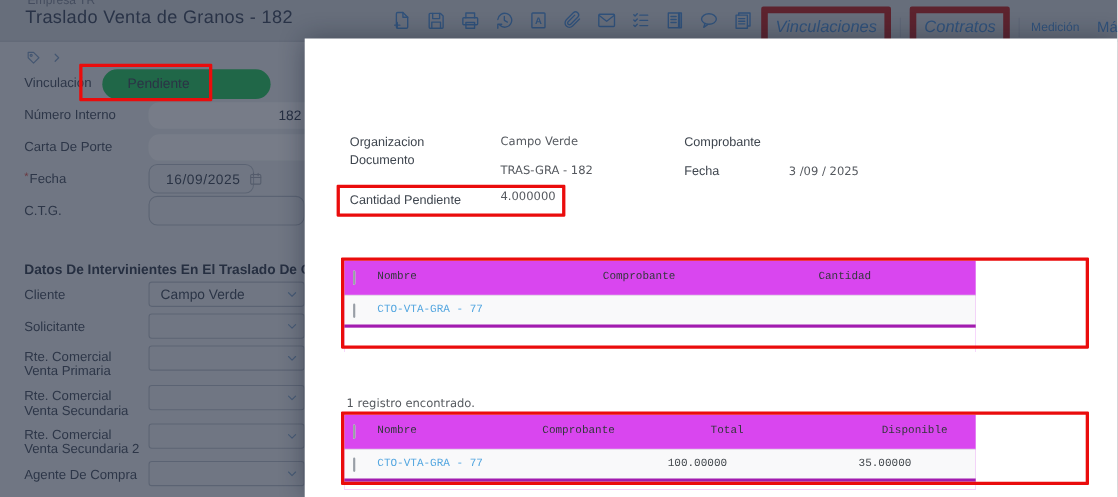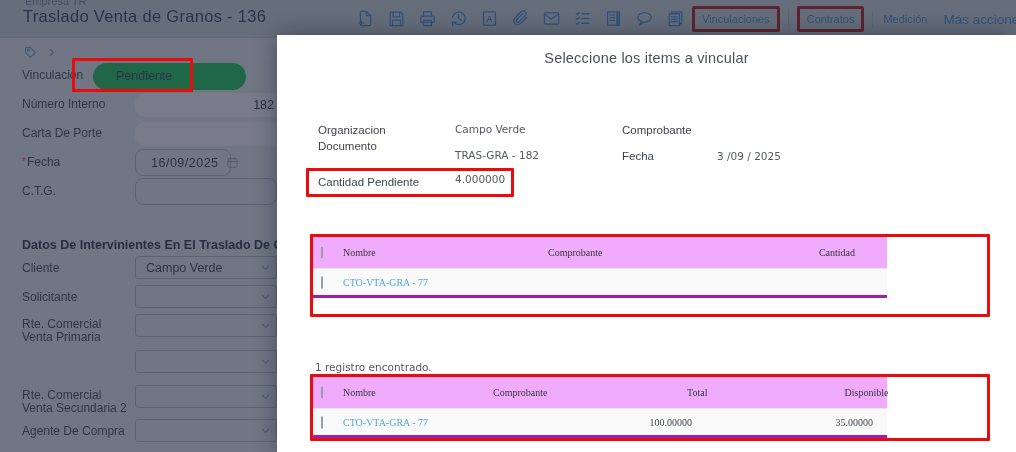--- a/index.html
+++ b/index.html
@@ -10,22 +10,22 @@
   
   .hdr{position:absolute;top:0;left:0;right:0;height:37px;background:#d3d7dd;
        border-bottom:1px solid #c4c9d1;}
   .company{position:absolute;top:-5px;left:25px;font-size:11px;color:#7d8696;}
   .title{position:absolute;top:7px;left:23px;font-size:16.5px;font-weight:500;
          color:#39455b;letter-spacing:.3px;white-space:nowrap;}
   .toolbar{position:absolute;left:355px;top:8px;display:flex;gap:11px;}
   .tool-btn{width:20px;height:20px;display:flex;align-items:center;justify-content:center;cursor:pointer;}
   .tool-btn svg{stroke:#4a90d9;stroke-width:1.6;}
   .actions{position:absolute;left:692px;top:6px;display:flex;align-items:center;gap:8px;}
-  .nav-btn{font-size:11px;color:#4a90d9;border:3px solid #b91c1c;border-radius:2px;
-           padding:4px 7px;background:transparent;cursor:pointer;white-space:nowrap;}
+  .nav-btn{font-size:15px;color:#4a90d9;border:6px solid #b91c1c;border-radius:2px;
+           padding:4px 7px;background:transparent;cursor:pointer;white-space:nowrap;font-style:italic;}
   .nav-plain{font-size:11px;color:#4a90d9;padding:4px 2px;cursor:pointer;white-space:nowrap;}
   .vsep{width:1px;height:18px;background:#bcc4cf;}
   .more{display:flex;align-items:center;gap:6px;font-size:13.5px;color:#4a90d9;
         cursor:pointer;margin-left:6px;white-space:nowrap;}
 
   
   .form{position:absolute;top:37px;left:0;right:0;bottom:0;}
   .lbl{position:absolute;left:22px;font-size:12px;color:#424c5e;width:106px;line-height:12.5px;}
   .req{color:#d9534f;font-size:10px;vertical-align:top;margin-right:1px;}
   .icons-row{position:absolute;left:24px;top:9px;display:flex;gap:9px;align-items:center;}
@@ -49,28 +49,28 @@
   
   .dim{position:absolute;inset:0;background:rgba(31,40,59,.60);z-index:5;}
 
   
   .modal{position:absolute;left:277px;top:35px;right:0;bottom:0;background:#fff;z-index:10;
          box-shadow:0 0 22px rgba(18,26,44,.45);}
   .m-title{position:absolute;top:15px;left:0;width:100%;text-align:center;font-size:14.5px;
            color:#4a5159;letter-spacing:.2px;}
   .m-label{position:absolute;font-size:11.5px;color:#3e454e;}
   .m-value{position:absolute;font-size:10.5px;color:#55595f;font-family:"DejaVu Sans",sans-serif;}
-  .mtable{position:absolute;left:36px;width:574px;font-family:Liberation Serif, serif;background:#f0abfc;}
+  .mtable{position:absolute;left:36px;width:574px;font-family:Liberation Mono, monospace;background:#d946ef;}
   .thead{display:grid;height:31px;align-items:center;border-bottom:1px solid #e6e7e8;
          font-size:10px;color:#33373c;}
   .trow{display:grid;height:26px;align-items:center;background:#f9f9fa;
         border-bottom:3px solid #a21caf;font-size:10px;color:#44494e;cursor:pointer;}
   .g1{grid-template-columns:30px 205px 1fr 250px;}
   .g2{grid-template-columns:30px 150px 1fr 160px 195px;}
-  .cell-r{text-align:right;margin-left:44px;}
+  .cell-r{text-align:center;margin-left:44px;}
   .pr32{padding-right:32px;}.pr30{padding-right:14px;}
   .cb{width:10px;height:10px;border:1px solid #989ea6;border-radius:1px;background:#fff;
       margin-left:8px;cursor:pointer;}
   .link{color:#55a7e0;cursor:pointer;}
   .t1pad{height:22px;background:#fff;}
   .t2pad{height:7px;background:#fff;}
   .count{position:absolute;left:38px;top:326px;font-size:10.5px;color:#55595e;
          font-family:"DejaVu Sans",sans-serif;}
 
   
@@ -81,21 +81,21 @@
   .r3{left:310px;top:234px;width:680px;height:83px;}
   .r4{left:310px;top:374px;width:680px;height:67px;}
 </style>
 </head>
 <body>
 
 <div class="page">
 
   <div class="hdr">
     <div class="company">Empresa TR</div>
-    <div class="title">Traslado Venta de Granos - 136</div>
+    <div class="title">Traslado Venta de Granos - 182</div>
 
     <div class="toolbar">
       <span class="tool-btn">
         <svg width="19" height="19" viewBox="0 0 24 24">
             <path d="M13 3H7a1.5 1.5 0 0 0-1.5 1.5v15A1.5 1.5 0 0 0 7 21h10a1.5 1.5 0 0 0 1.5-1.5V8.5z"></path>
             <path d="M13 3v5.5h5.5"></path>
             <path d="M3.5 17.5h6M6.5 14.5v6"></path>
           </svg>
       </span>
       <span class="tool-btn">
@@ -237,20 +237,21 @@
 
     <div class="lbl" style="top:281px">Rte. Comercial Venta Primaria</div>
     <div class="select" style="top:277px">
       <span class="chev">
           <svg width="11" height="11" viewBox="0 0 24 24" stroke="#86a8cf" stroke-width="2.4">
             <path d="M5 9l7 7 7-7"></path>
           </svg>
         </span>
     </div>
 
+    <div class="lbl" style="top:317px">Rte. Comercial Venta Secundaria</div>
     <div class="select" style="top:313px">
       <span class="chev">
           <svg width="11" height="11" viewBox="0 0 24 24" stroke="#86a8cf" stroke-width="2.4">
             <path d="M5 9l7 7 7-7"></path>
           </svg>
         </span>
     </div>
 
     <div class="lbl" style="top:352px">Rte. Comercial Venta Secundaria 2</div>
     <div class="select" style="top:348px">
@@ -267,21 +268,20 @@
           <svg width="11" height="11" viewBox="0 0 24 24" stroke="#86a8cf" stroke-width="2.4">
             <path d="M5 9l7 7 7-7"></path>
           </svg>
         </span>
     </div>
   </div>
 
   <div class="dim"></div>
 
   <div class="modal">
-    <div class="m-title">Seleccione los items a vincular</div>
 
     <div class="m-label" style="left:41px;top:89px">Organizacion</div>
     <div class="m-value" style="left:178px;top:88px">Campo Verde</div>
     <div class="m-label" style="left:345px;top:89px">Comprobante</div>
 
     <div class="m-label" style="left:41px;top:105px">Documento</div>
     <div class="m-value" style="left:178px;top:114px">TRAS-GRA - 182</div>
     <div class="m-label" style="left:345px;top:115px">Fecha</div>
     <div class="m-value" style="left:440px;top:115px">3 /09 / 2025</div>
 

